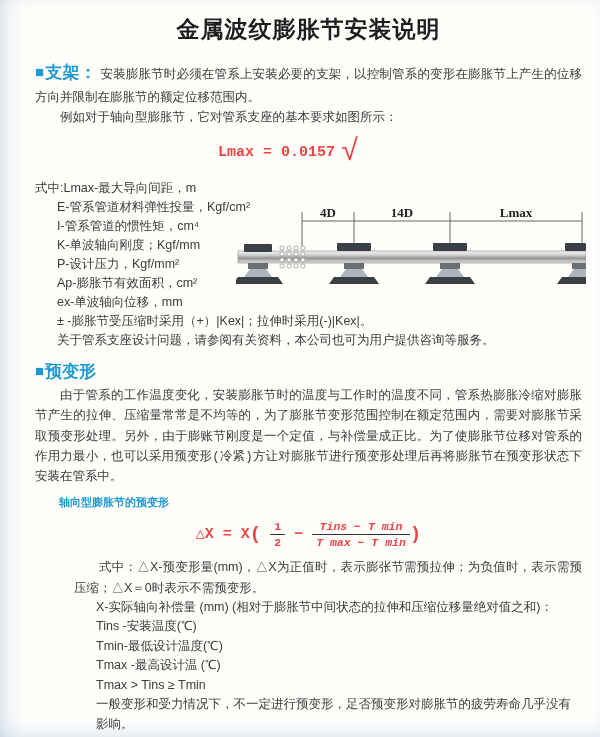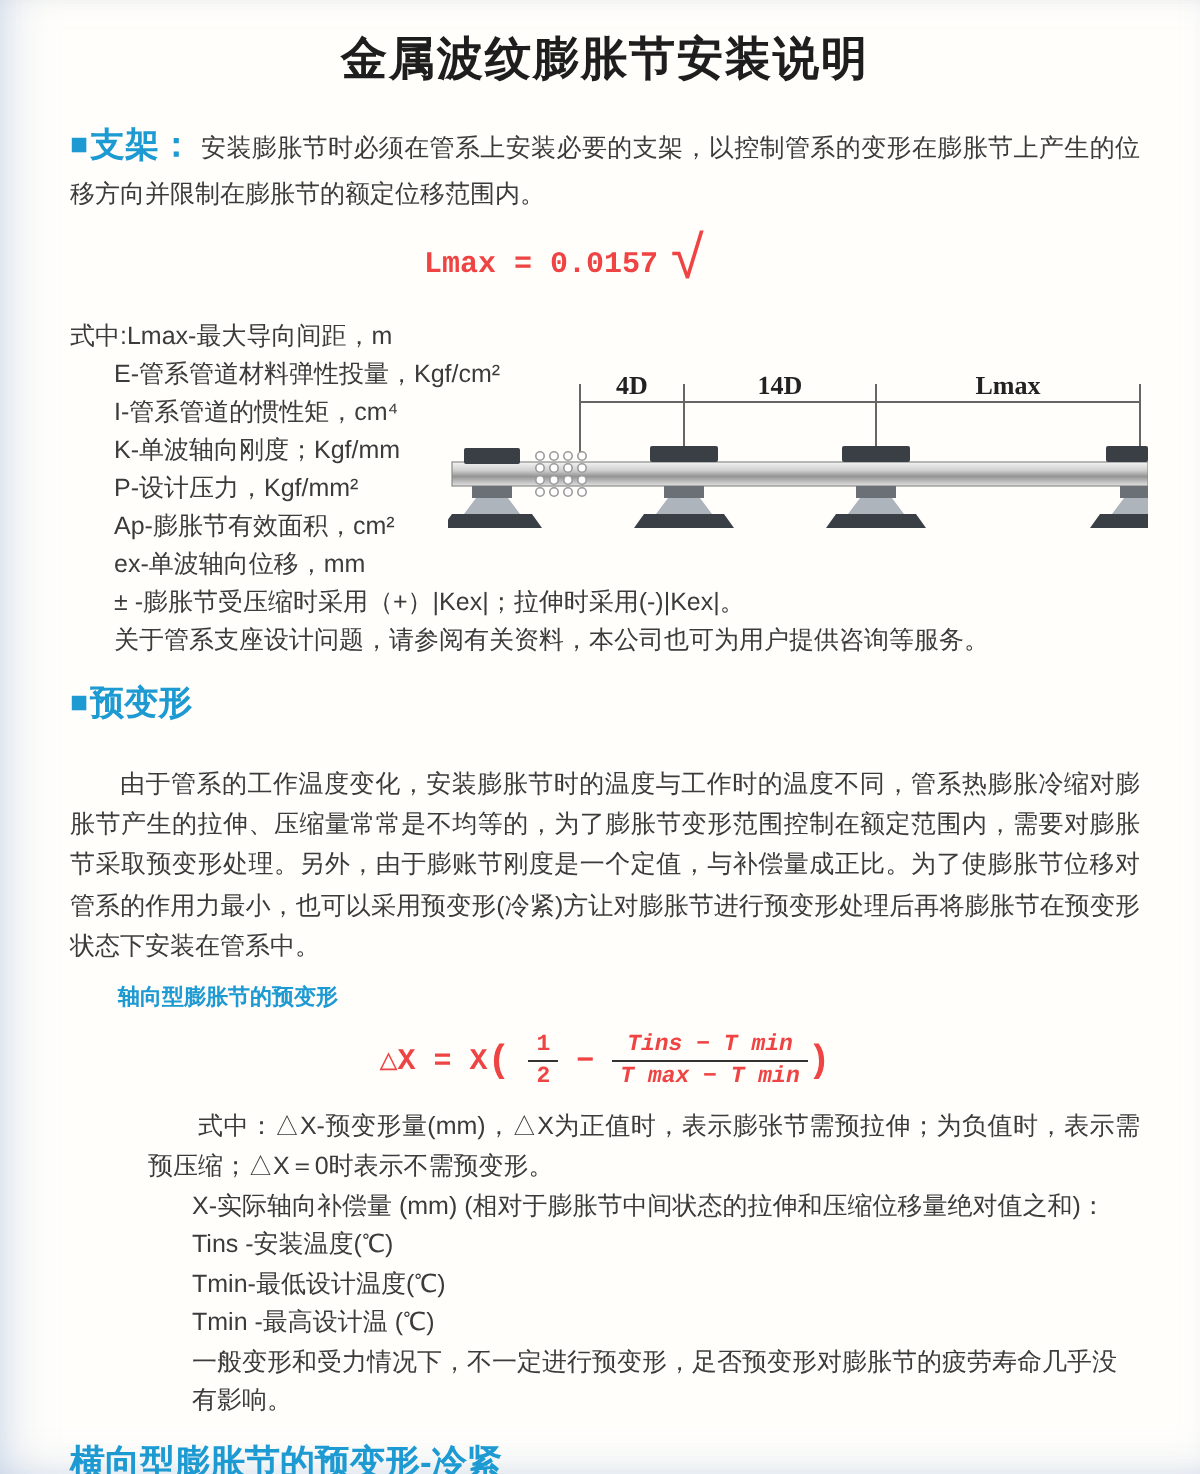--- a/index.html
+++ b/index.html
@@ -3,21 +3,21 @@
 <meta charset="utf-8">
 <style>
   html,body{margin:0;padding:0;}
   body{
     width:600px;height:737px;overflow:hidden;position:relative;
     background:#fffefb;color:#3b3b3b;
     font-family:"Liberation Sans",sans-serif;
   }
   .page{
     position:absolute;inset:0;box-sizing:border-box;
-    padding:10px 30px 0 35px;
+    padding:10px 18px 0 35px;
     box-shadow:
       inset 16px 0 28px -18px rgba(145,172,214,.55),
       inset 0 -12px 24px -16px rgba(145,172,214,.45),
       inset 0 6px 10px -8px rgba(190,190,190,.25);
   }
   .title{
     font-size:23px;font-weight:bold;color:#1e1e1e;text-align:center;
     letter-spacing:1px;margin:4px 0 14px;
   }
   .accent{color:#1d9ad2;}
@@ -55,20 +55,21 @@
 <body>
 
 <div class="page">
 
   <div class="title">金属波纹膨胀节安装说明</div>
 
   <div class="body-txt">
     <span class="accent sec-head"><span class="sec-marker">■</span><span>支架：</span></span>
     <span>安装膨胀节时必须在管系上安装必要的支架，以控制管系的变形在膨胀节上产生的位移方向并限制在膨胀节的额定位移范围内。</span>
   </div>
+  <div class="body-txt indent2">例如对于轴向型膨胀节，它对管系支座的基本要求如图所示：</div>
 
   <div class="formula f1">
     <span>Lmax = 0.0157</span><span class="radical">
         <span class="rad-sign">√</span>
       </span>
   </div>
 
   <div class="defs-zone">
     <div class="def-line">式中:Lmax-最大导向间距，m</div>
     <div class="def-line pad22">E-管系管道材料弹性投量，Kgf/cm²</div>
@@ -148,35 +149,36 @@
         <rect x="336" y="58" width="14" height="6" fill="#6b7077"></rect>
         <polygon points="338,64 350,64 350,72 332,72" fill="#aeb4bb"></polygon>
         <polygon points="326,72 350,72 350,79 321,79" fill="#3a3f46"></polygon>
       </g>
     </svg>
   </div>
 
   <div style="margin-top:10px;">
     <span class="accent sec-head"><span class="sec-marker">■</span><span>预变形</span></span>
   </div>
-  <div class="body-txt indent2" style="margin-top:19px;">由于管系的工作温度变化，安装膨胀节时的温度与工作时的温度不同，管系热膨胀冷缩对膨胀节产生的拉伸、压缩量常常是不均等的，为了膨胀节变形范围控制在额定范围内，需要对膨胀节采取预变形处理。另外，由于膨账节刚度是一个定值，与补偿量成正比。为了使膨胀节位移对管系的作用力最小，也可以采用预变形(冷紧)方让对膨胀节进行预变形处理后再将膨胀节在预变形状态下安装在管系中。</div>
+  <div class="body-txt indent2" style="margin-top:3px;font-family:Liberation Mono, monospace;">由于管系的工作温度变化，安装膨胀节时的温度与工作时的温度不同，管系热膨胀冷缩对膨胀节产生的拉伸、压缩量常常是不均等的，为了膨胀节变形范围控制在额定范围内，需要对膨胀节采取预变形处理。另外，由于膨账节刚度是一个定值，与补偿量成正比。为了使膨胀节位移对管系的作用力最小，也可以采用预变形(冷紧)方让对膨胀节进行预变形处理后再将膨胀节在预变形状态下安装在管系中。</div>
 
   <div class="accent h-sub axial-head">轴向型膨胀节的预变形</div>
 
   <div class="formula f2">
     <span>△X = X</span><span class="paren">(</span>
     <span class="frac" style="font-style:normal;"><span class="num">1</span><span class="den">2</span></span>
     <span>−</span>
     <span class="frac"><span class="num">Tins − T min</span><span class="den">T max − T min</span></span><span class="paren">)</span>
   </div>
 
   <div class="notes">
     <div class="body-txt indent2">式中：△X-预变形量(mm)，△X为正值时，表示膨张节需预拉伸；为负值时，表示需预压缩；△X＝0时表示不需预变形。</div>
     <div class="pad22">X-实际轴向补偿量 (mm) (相对于膨胀节中间状态的拉伸和压缩位移量绝对值之和)：</div>
     <div class="pad22">Tins -安装温度(℃)</div>
     <div class="pad22">Tmin-最低设计温度(℃)</div>
-    <div class="pad22">Tmin -最高设计温  (℃)</div>
+    <div class="pad22">Tmax -最高设计温  (℃)</div>
+    <div class="pad22">Tmax &gt; Tins ≥ Tmin</div>
     <div class="pad22">一般变形和受力情况下，不一定进行预变形，足否预变形对膨胀节的疲劳寿命几乎没有影响。</div>
   </div>
 
   <div class="accent h-sub lateral-head">横向型膨胀节的预变形-冷紧</div>
 
 </div>
 
 </body></html>

